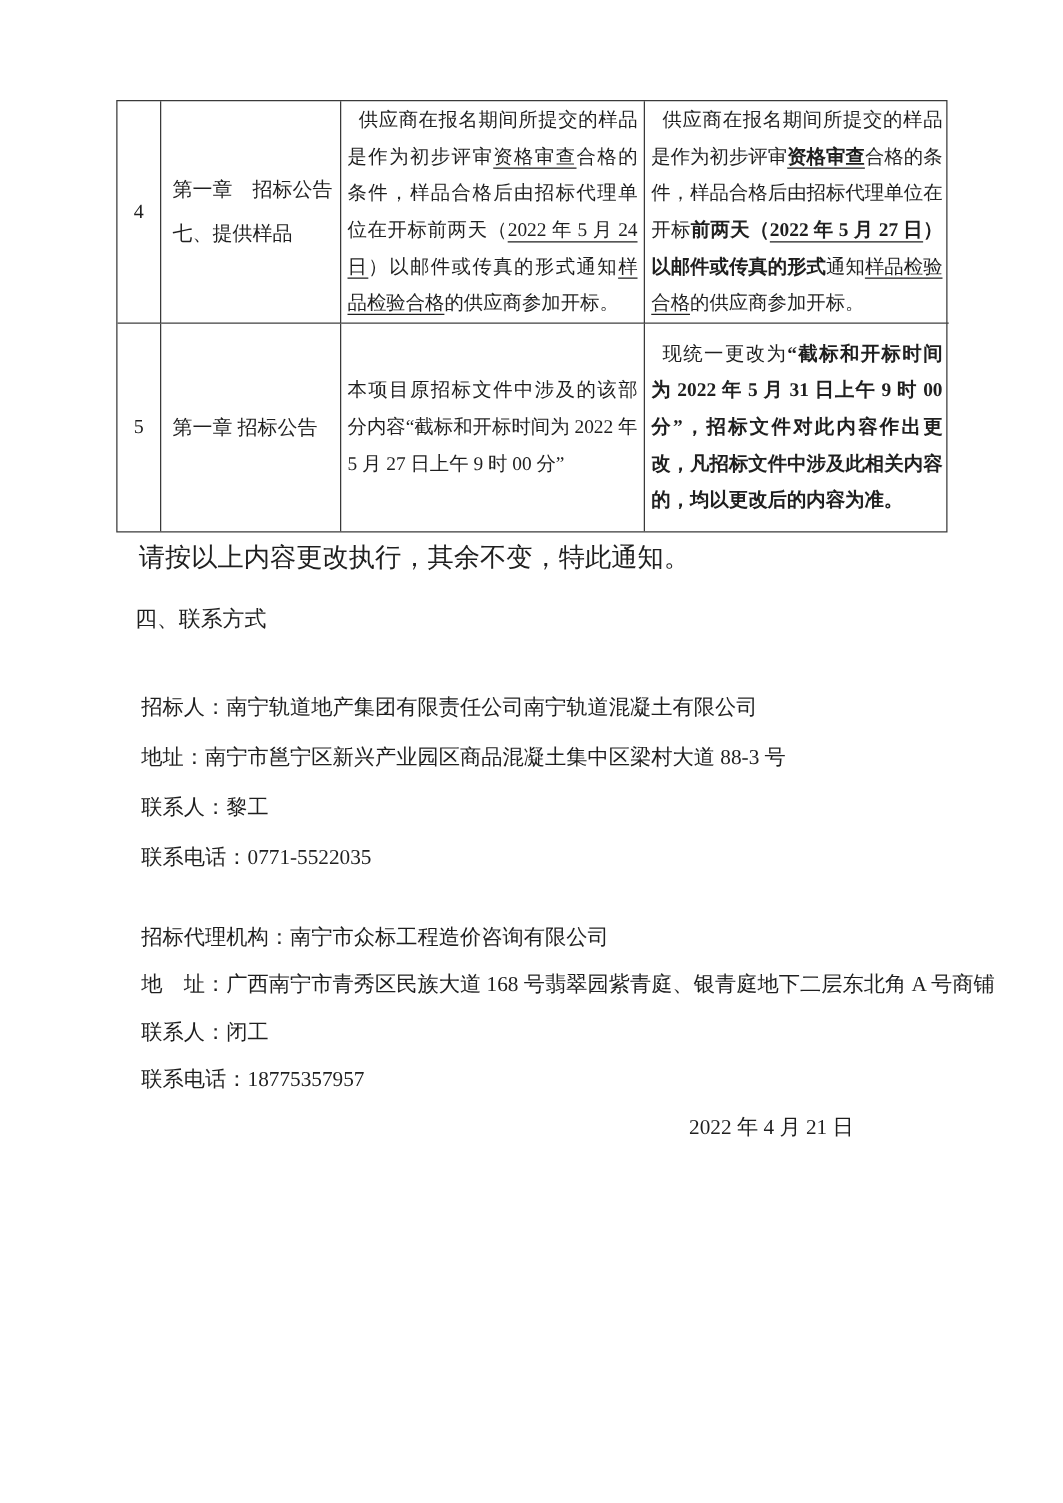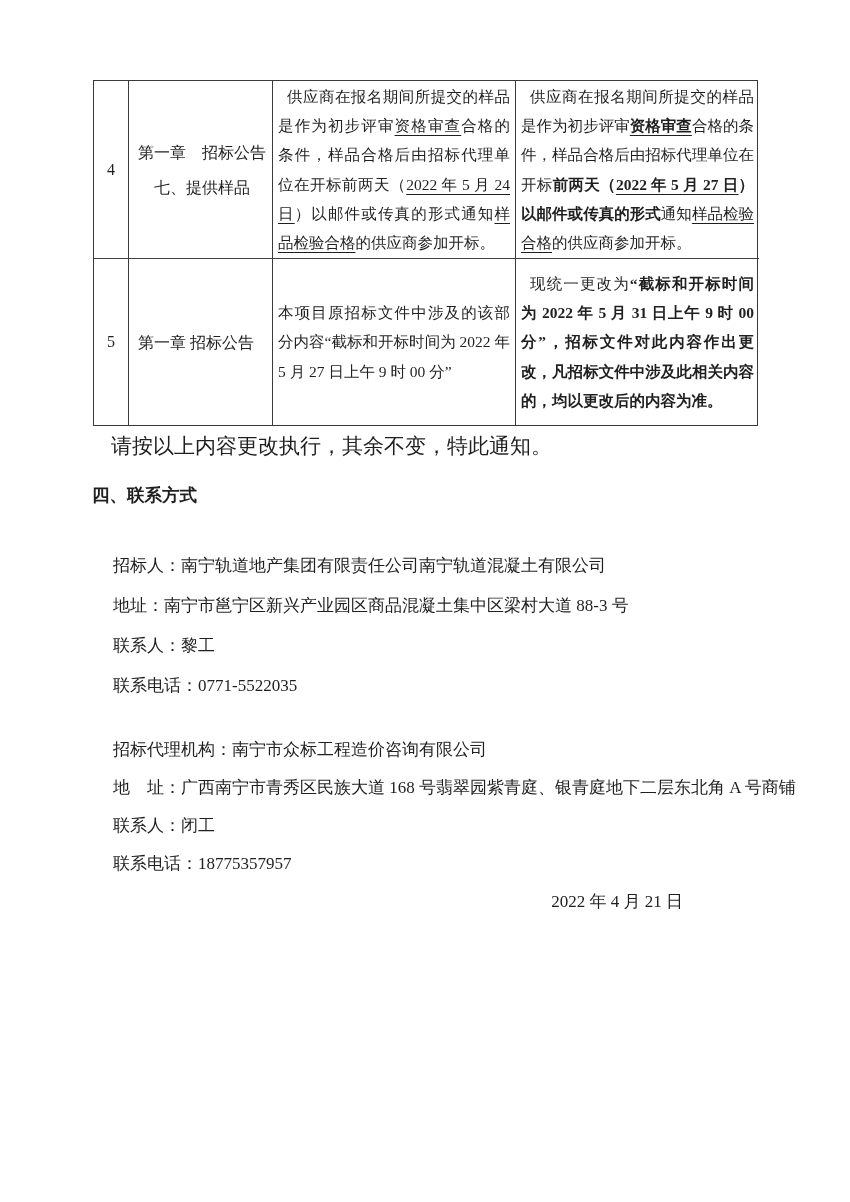--- a/index.html
+++ b/index.html
@@ -45,21 +45,21 @@
   .cell.last-col { border-right: none; justify-content: flex-end; }
   .cell.last-row { border-bottom: none; }
   .cell-num {
     justify-content: center;
     font-size: 16px;
   }
   .cell-chapter {
     padding: 0 4px 0 9px;
     font-size: 16px;
   }
-  .cell-chapter .chapter-lines { line-height: 35px; text-align: center; }
+  .cell-chapter .chapter-lines { line-height: 35px; }
   .cell-content {
     padding: 3px 5px;
     font-size: 15.5px;
   }
   .cell-content .para {
     line-height: 29.2px;
     text-align: justify;
     text-justify: inter-ideograph;
     text-indent: 9px;
     width: 100%;
@@ -71,24 +71,24 @@
   
   .note-line {
     position: absolute;
     left: 111px;
     top: 434px;
     font-size: 21px;
     line-height: 24px;
   }
   .section-title {
     position: absolute;
-    left: 92px;
+    left: 108px;
     top: 483px;
     font-size: 17.5px;
-    font-weight: bold;
+    font-weight: normal;
     margin: 0;
   }
   .contacts {
     position: absolute;
     left: 93px;
     top: 546px;
     width: 665px;
     font-size: 17px;
   }
   .c-line {

